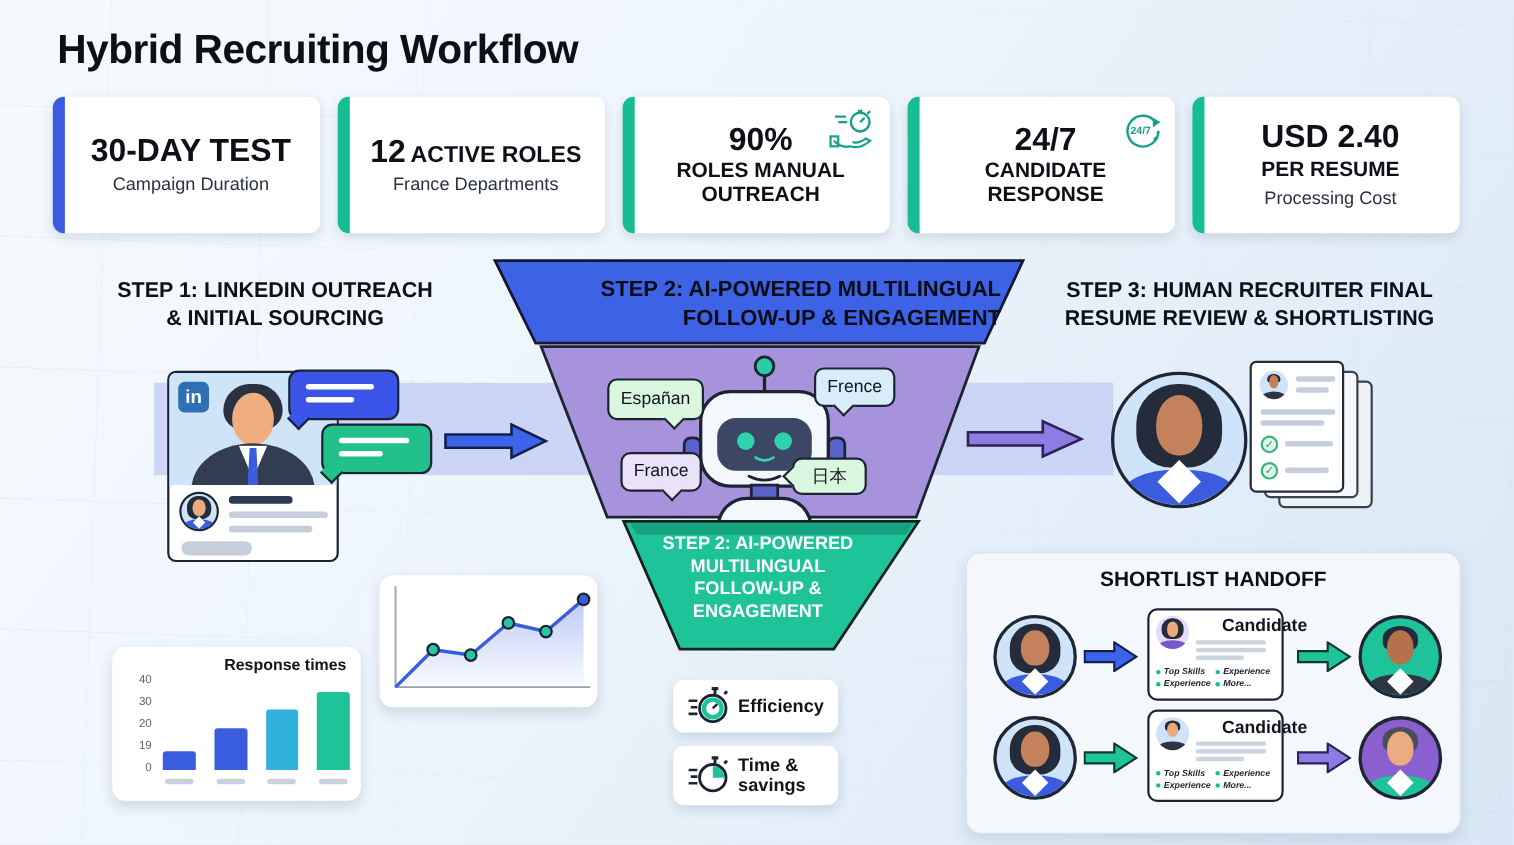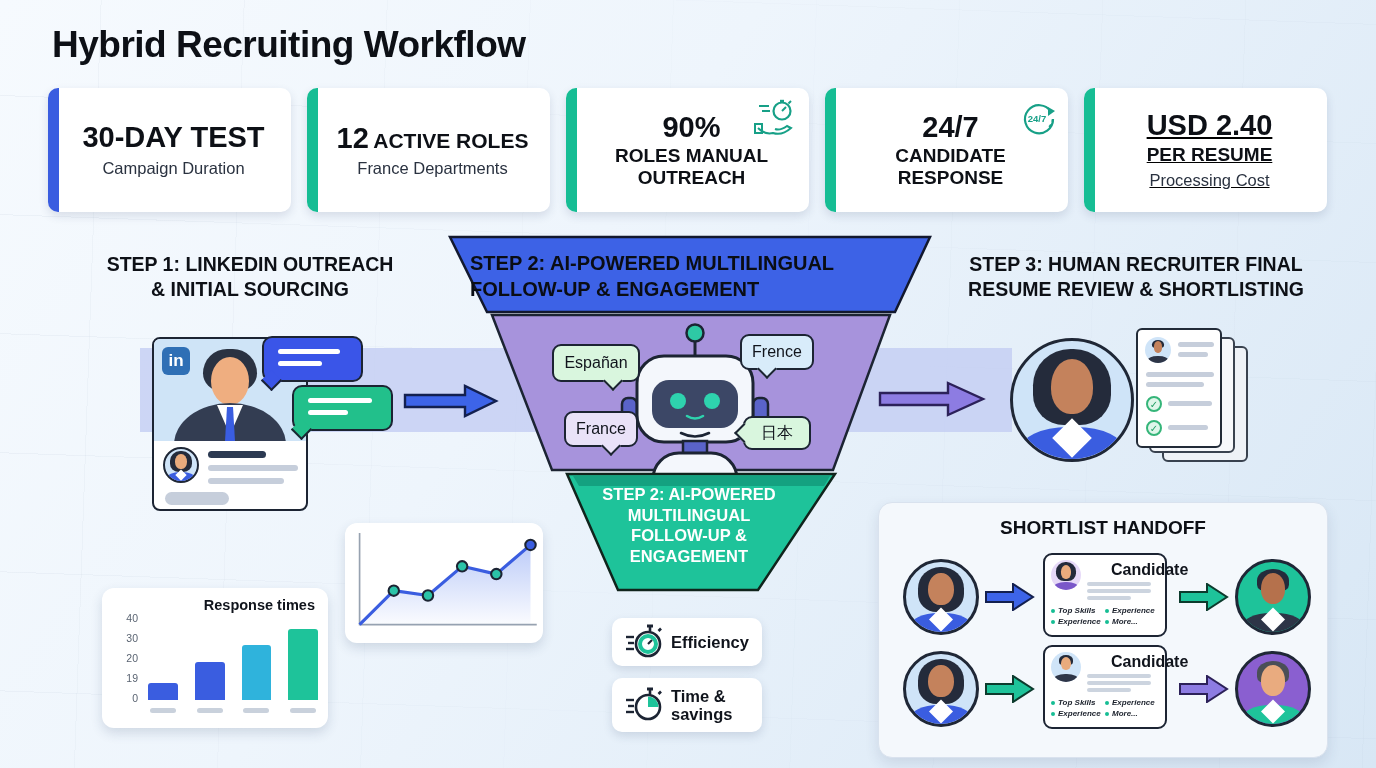--- a/index.html
+++ b/index.html
@@ -17,30 +17,30 @@
 
   
   .stat{position:absolute;top:88px;width:243px;height:124px;background:#fff;border-radius:10px;
     box-shadow:0 4px 10px rgba(40,60,100,.14);display:flex;flex-direction:column;align-items:center;
     justify-content:center;text-align:center;padding:6px 14px 6px 22px;box-sizing:border-box;}
   .stat .accent{position:absolute;left:0;top:0;bottom:0;width:11px;border-radius:10px 0 0 10px;}
   .stat .big{font-size:29px;font-weight:800;color:#0d1016;line-height:1.08;}
   .stat .bold2{font-size:19px;font-weight:800;color:#0d1016;line-height:1.15;margin-top:2px;}
   .stat .sub{font-size:16.5px;color:#2a3240;margin-top:5px;}
   .stat .corner-icon{position:absolute;right:10px;top:10px;}
-  .s-c1{left:48px;} .s-c2{left:307px;} .s-c3{left:566px;} .s-c4{left:825px;} .s-c5{left:1084px;text-decoration:underline;}
+  .s-c1{left:48px;} .s-c2{left:307px;} .s-c3{left:566px;} .s-c4{left:825px;} .s-c5{left:1084px;}
   .s-c2 .big-inline{font-size:29px;font-weight:800;} .s-c2 .bold-inline{font-size:21px;font-weight:800;}
   .s-c2 .wrapline{line-height:1.12;color:#0d1016;}
 
   
   .step-h{position:absolute;font-size:19.5px;font-weight:800;color:#0d1016;text-align:center;
     line-height:1.3;white-space:pre-line;}
   .step1-h{left:85px;top:252px;width:330px;}
   .step3-h{left:948px;top:252px;width:376px;}
-  .funnel-top-label{position:absolute;left:470px;top:250px;width:440px;text-align:left;
+  .funnel-top-label{position:absolute;left:470px;top:250px;width:440px;text-align:right;
     font-size:20px;font-weight:800;color:#0a0d14;line-height:1.3;white-space:pre-line;}
   .funnel-bottom-label{position:absolute;left:601px;top:484px;width:176px;text-align:center;
     font-size:16.5px;font-weight:800;color:#ffffff;line-height:1.25;}
 
   
   .bubble{position:absolute;border:2px solid #1c2433;border-radius:9px;display:flex;align-items:center;
     justify-content:center;font-size:16px;color:#10141c;background:#fff;}
   .bubble:after{content:"";position:absolute;width:12px;height:12px;background:inherit;
     border:inherit;border-top:none;border-left:none;transform:rotate(45deg);bottom:-8px;left:18px;}
   .bubble.tail-right:after{left:auto;right:18px;}
@@ -198,21 +198,21 @@
     <polygon points="133,246 390,246 384,256 139,256" fill="#14a180"></polygon>
   </svg>
 
   <div class="funnel-top-label">STEP 2: AI-POWERED MULTILINGUAL
 FOLLOW-UP &amp; ENGAGEMENT</div>
   <div class="funnel-bottom-label">STEP 2: AI-POWERED MULTILINGUAL FOLLOW-UP &amp; ENGAGEMENT</div>
 
   <div class="bubble tail-right" style="left:552px;top:344px;width:84px;height:34px;background:#d9f6de">Españan</div>
   <div class="bubble" style="left:740px;top:334px;width:70px;height:32px;background:#d8ecfa">Frence</div>
   <div class="bubble tail-right" style="left:564px;top:411px;width:70px;height:32px;background:#e9e2f8">France</div>
-  <div class="bubble tail-left-side" style="left:743px;top:416px;width:64px;height:30px;background:#d9f6de">日本</div>
+  <div class="bubble tail-left-side" style="left:720px;top:416px;width:64px;height:30px;background:#d9f6de">日本</div>
 
   <div class="li-card">
     <div class="li-top">
       <div class="li-hair"></div>
       <div class="li-face"></div>
       <div class="li-suit"></div>
       <div class="li-shirt"></div>
       <div class="li-tie"></div>
     </div>
     <div class="li-badge">in</div>

